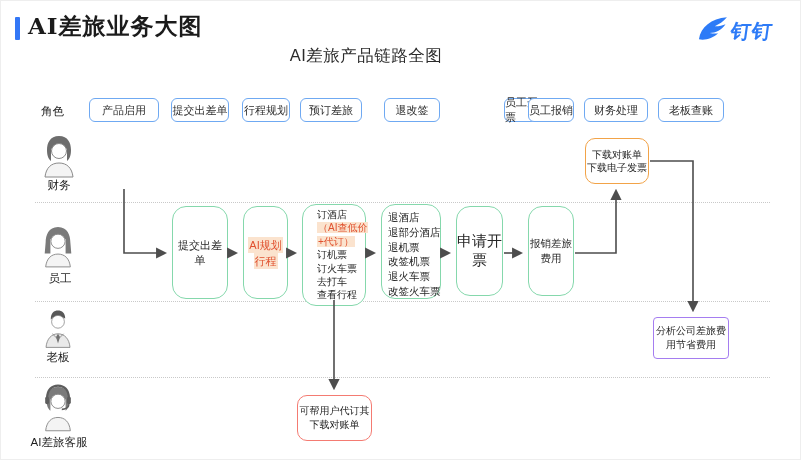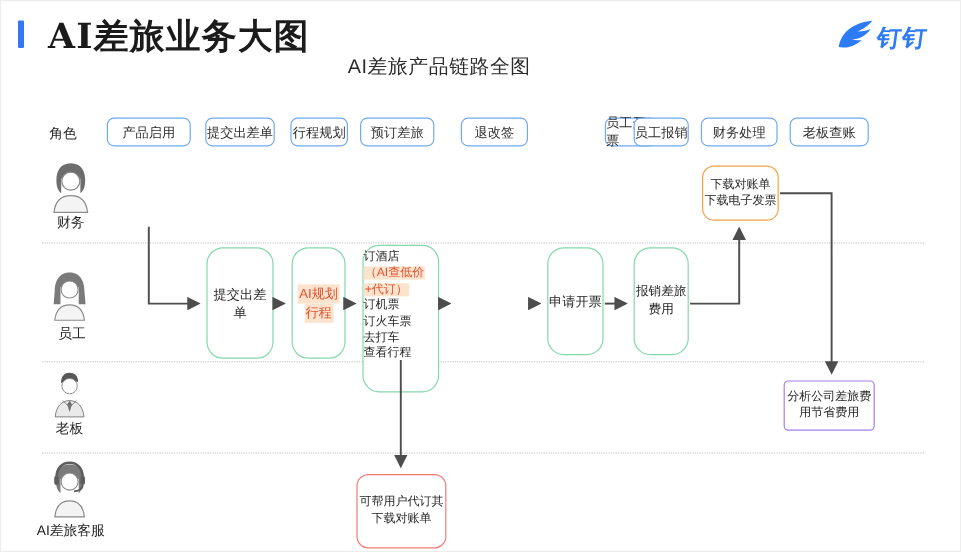--- a/index.html
+++ b/index.html
@@ -1,21 +1,21 @@
 <!DOCTYPE html>
 <html><head>
 <meta charset="utf-8">
 <style>
   html,body{margin:0;padding:0;background:#fff;}
   body{font-family:"Liberation Sans","DejaVu Sans",sans-serif;}
   #canvas{position:relative;width:801px;height:460px;background:#fff;overflow:hidden;border:1px solid #eee;box-sizing:border-box;}
 
   
   .title-bar{position:absolute;left:14px;top:16px;width:5px;height:23px;background:#3377F6;border-radius:1px;}
-  .page-title{position:absolute;left:39px;top:10px;font-family:"DejaVu Serif","Liberation Serif",serif;font-size:29px;font-weight:700;color:#1b1b1b;letter-spacing:1px;}
+  .page-title{position:absolute;left:27px;top:10px;font-family:"DejaVu Serif","Liberation Serif",serif;font-size:23px;font-weight:700;color:#1b1b1b;letter-spacing:1px;}
   .subtitle{position:absolute;left:257px;top:44px;width:216px;text-align:center;font-size:16.5px;font-weight:500;color:#2b2b2b;letter-spacing:.5px;}
   .brand{position:absolute;left:694px;top:14px;display:flex;align-items:center;}
   .brand-text{font-size:20px;font-weight:800;color:#2D7BF7;transform:skewX(-8deg);letter-spacing:1px;margin-left:2px;}
 
   
   .roles-label{position:absolute;left:40px;top:103px;font-size:11.5px;color:#1f1f1f;}
   .stage-box{position:absolute;top:97px;height:24px;box-sizing:border-box;border:1.5px solid #6FA9F2;border-radius:6px;background:#fff;display:flex;align-items:center;justify-content:center;font-size:11px;color:#2e2e2e;}
 
   
   .row-divider{position:absolute;left:34px;width:735px;border-top:1px dotted #c9c9c9;height:0;}
@@ -28,26 +28,26 @@
   .node{position:absolute;box-sizing:border-box;background:#fff;color:#262626;}
   .obox{border:1.5px solid #F2A348;border-radius:10px;}
   .gbox{border:1.5px solid #85D8AC;border-radius:14px;}
   .pbox{border:1.5px solid #A57DF0;border-radius:4px;}
   .rbox{border:1.5px solid #F47B72;border-radius:10px;}
   .center{display:flex;flex-direction:column;align-items:center;justify-content:center;text-align:center;}
   .node-enable{left:87px;top:134px;width:70px;height:53px;font-size:10px;line-height:13px;padding:1px 2px;}
   .node-download{left:584px;top:137px;width:64px;height:46px;font-size:10px;line-height:13.5px;}
   .node-submit{left:171px;top:205px;width:56px;height:93px;font-size:11px;}
   .node-aiplan{left:242px;top:205px;width:45px;height:93px;font-size:11px;line-height:16px;color:#E0512F;}
-  .node-booking{left:301px;top:203px;width:64px;height:123px;font-size:10px;line-height:13.4px;padding:3px 0 0 0;}
+  .node-booking{left:301px;top:203px;width:64px;height:102px;font-size:10px;line-height:13.4px;padding:3px 0 0 14px;}
   .node-refund{left:380px;top:203px;width:60px;height:95px;font-size:10.5px;line-height:14.8px;padding:5px 0 0 6px;}
-  .node-invoice{left:455px;top:205px;width:47px;height:90px;font-size:11px;}
+  .node-invoice{left:455px;top:205px;width:47px;height:90px;font-size:15px;}
   .node-reimburse{left:527px;top:205px;width:46px;height:90px;font-size:10.5px;line-height:15px;}
   .node-analyze{left:652px;top:316px;width:76px;height:42px;font-size:10px;line-height:14px;}
-  .node-agent{left:296px;top:394px;width:75px;height:62px;font-size:10px;line-height:14px;}
+  .node-agent{left:296px;top:394px;width:75px;height:46px;font-size:10px;line-height:14px;}
   .hl{background:#FBE3CE;color:#E0512F;padding:0 1px;}
   .bl{white-space:nowrap;}
 
   
   #wires{position:absolute;left:0;top:0;pointer-events:none;}
 </style>
 </head>
 <body>
 
 <div id="canvas">
@@ -134,20 +134,28 @@
   </div>
   <div class="node gbox node-booking">
     <div class="bl">订酒店</div>
     <div class="bl"><span class="hl">（AI查低价</span></div>
     <div class="bl"><span class="hl">+代订）</span></div>
     <div class="bl">订机票</div>
     <div class="bl">订火车票</div>
     <div class="bl">去打车</div>
     <div class="bl">查看行程</div>
   </div>
+  <div class="node gbox node-refund">
+    <div class="bl">退酒店</div>
+    <div class="bl">退部分酒店</div>
+    <div class="bl">退机票</div>
+    <div class="bl">改签机票</div>
+    <div class="bl">退火车票</div>
+    <div class="bl">改签火车票</div>
+  </div>
   <div class="node gbox center node-invoice">申请开票</div>
   <div class="node gbox center node-reimburse">
     <div class="bl">报销差旅</div>
     <div class="bl">费用</div>
   </div>
 
   <div class="node pbox center node-analyze">
     <div class="bl">分析公司差旅费</div>
     <div class="bl">用节省费用</div>
   </div>

